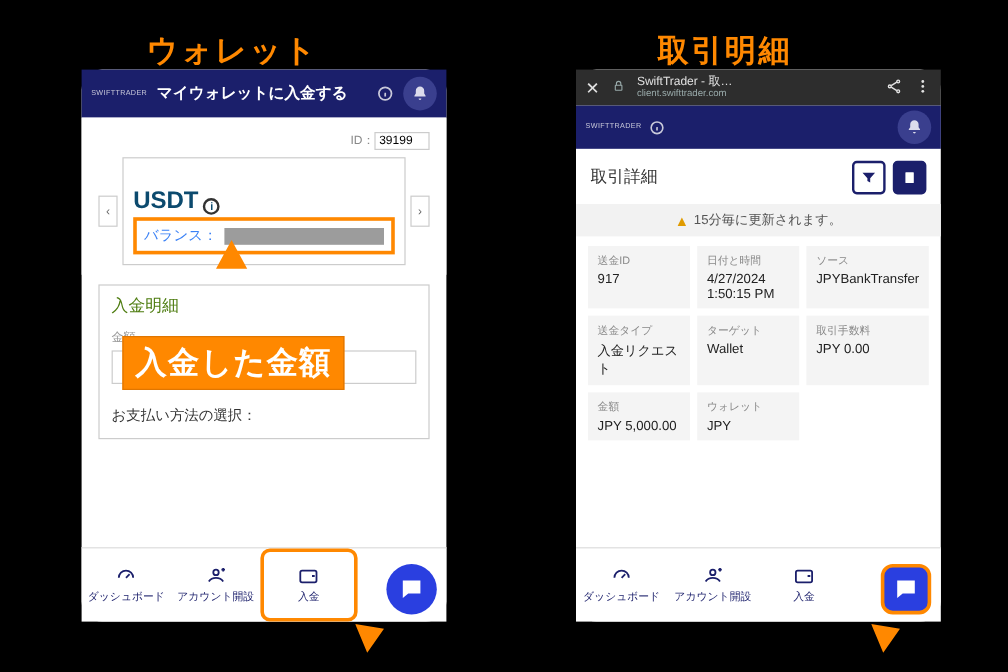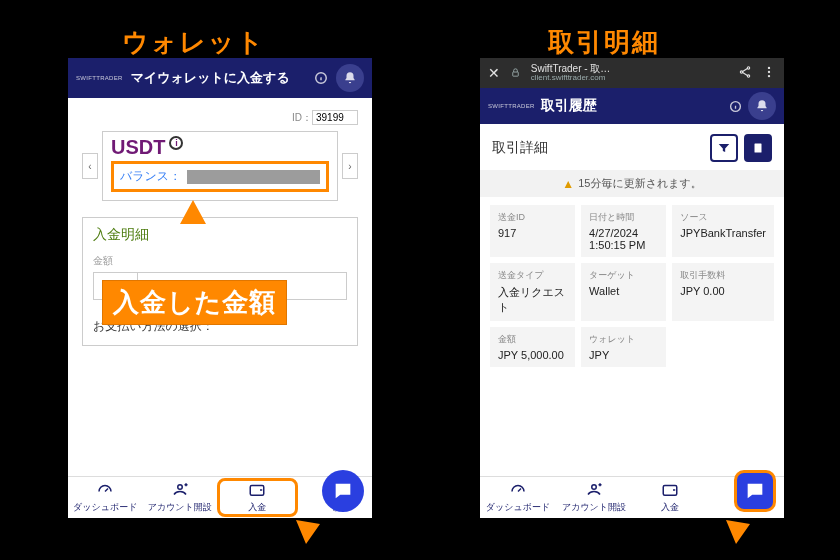--- a/index.html
+++ b/index.html
@@ -65,22 +65,22 @@
   }
   .chev {
     width: 16px; height: 26px; border: 1px solid #ccc;
     display: flex; align-items: center; justify-content: center;
     font-size: 10px; color: #666; background: #fff;
   }
   .wallet-card {
     flex: 1; border: 1px solid #ccc; padding: 4px 8px 8px;
   }
   .wallet-name {
-    font-size: 20px; font-weight: 700; color: #701a75;
-    display: flex; align-items: flex-start; gap: 4px;
+    font-size: 20px; font-weight: 700; color: #0c4a6e;
+    display: flex; align-items: flex-end; gap: 4px; margin-top: 20px;
   }
   .info-circ { width: 14px; height: 14px; border: 2px solid #333; border-radius: 50%; display: inline-flex; align-items: center; justify-content: center; font-size: 9px; font-weight: 700; }
   .balance-box {
     border: 3px solid #ff8800;
     padding: 4px 6px;
     margin-top: 2px;
     display: flex; align-items: center; gap: 6px;
   }
   .balance-lbl { font-size: 12px; color: #3b82f6; }
   .redact { flex: 1; height: 14px; background: #9c9c9c; }
@@ -93,23 +93,22 @@
     display: flex; border: 1px solid #ccc; height: 28px;
   }
   .money-row .cur {
     width: 44px; border-right: 1px solid #ccc; display: flex; align-items: center; justify-content: center;
     font-size: 11px; color: #555;
   }
   .money-row .amt { flex: 1; display: flex; align-items: center; padding: 0 6px; font-size: 11px; color: #aaa; }
   .pay-q { font-size: 12px; color: #333; margin-top: 18px; }
   .navbar {
     position: absolute; bottom: 0; left: 0; right: 0;
-    height: 42px; border-top: 1px solid #ddd; background: #fff;
+    height: 62px; border-top: 1px solid #ddd; background: #fff;
     display: flex;
-    align-items: center;
   }
   .nav-item {
     flex: 1; display: flex; flex-direction: column; align-items: center; justify-content: center;
     color: #1b1f6b; font-size: 9px; gap: 2px;
   }
   .nav-item svg, .nav-item .ic { width: 18px; height: 18px; color: #1b1f6b; }
   .nav-hl { border: 3px solid #ff8800; border-radius: 8px; }
   .chat-fab {
     position: absolute; right: 8px; bottom: 6px;
     width: 42px; height: 42px; border-radius: 50%; background: #2a3fe0;
@@ -305,21 +304,20 @@
       <svg width="14" height="14" viewBox="0 0 24 24" fill="currentColor">
           <circle cx="12" cy="5" r="2"></circle>
           <circle cx="12" cy="12" r="2"></circle>
           <circle cx="12" cy="19" r="2"></circle>
         </svg>
     </span>
   </div>
 
   <div class="hdr-r">
     <span class="brand">SWIFTTRADER</span>
-    <span class="hdr-r-title">取引履歴</span>
     <span class="ic" style="color:#c9c9da;margin-right:auto">
       <svg width="13" height="13" viewBox="0 0 24 24" fill="none" stroke="currentColor" stroke-width="2.5">
           <circle cx="12" cy="12" r="9"></circle>
           <path d="M12 8h.01M11 12h1v4"></path>
         </svg>
     </span>
     <span class="bell">
       <svg width="14" height="14" viewBox="0 0 24 24" fill="currentColor">
           <path d="M12 2a6 6 0 0 0-6 6v4l-2 3v1h16v-1l-2-3V8a6 6 0 0 0-6-6zM10 19a2 2 0 0 0 4 0"></path>
         </svg>

